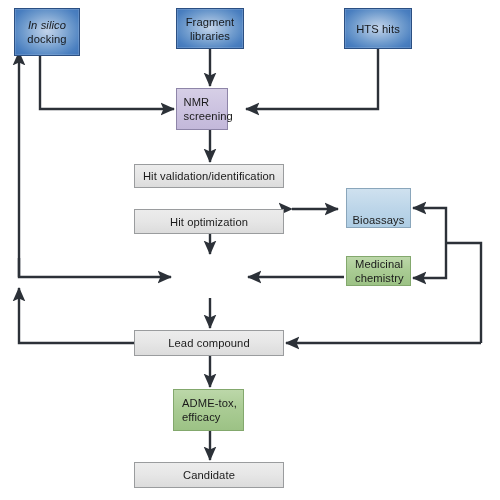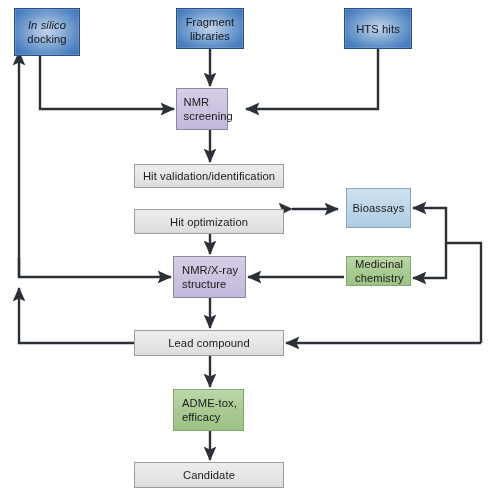--- a/index.html
+++ b/index.html
@@ -58,20 +58,21 @@
   .n-grey {
     background: linear-gradient(180deg, #ececec 0%, #e6e6e6 50%, #dcdcdc 100%);
     border: 1px solid #9a9c9e;
     color: #1a1a1a;
   }
   
   .n-lblue {
     background: linear-gradient(180deg, #cfe1ef 0%, #bdd6e9 50%, #aecde4 100%);
     border: 1px solid #8aa6bb;
     color: #1a1a1a;
+    align-items: flex-end;
   }
   
   .n-green {
     background: linear-gradient(180deg, #bcd7a9 0%, #a9cb93 50%, #9cc285 100%);
     border: 1px solid #83a86d;
     color: #1a1a1a;
   }
   .italic { font-style: italic; }
 </style>
 </head>
@@ -151,26 +152,20 @@
   </div>
 
   <div class="node n-grey" style="left:134px; top:197px; width:150px; height:25px;margin-top:12px;">
     <span class="label">Hit optimization</span>
   </div>
 
   <div class="node n-lblue" style="left:346px; top:188px; width:65px; height:40px;">
     <span class="label">Bioassays</span>
   </div>
 
-  <div class="node n-purple" style="left:173px; top:256px; width:73px; height:42px;">
-    <span class="label" style="text-align:left; padding-left:5px;">
-      <span>NMR/X-ray</span><br>
-      <span>structure</span>
-    </span>
-  </div>
 
   <div class="node n-green" style="left:346px; top:256px; width:65px; height:30px;">
     <span class="label" style="text-align:left; padding-left:5px;">
       <span>Medicinal</span><br>
       <span>chemistry</span>
     </span>
   </div>
 
   <div class="node n-grey" style="left:134px; top:330px; width:150px; height:26px;">
     <span class="label">Lead compound</span>

